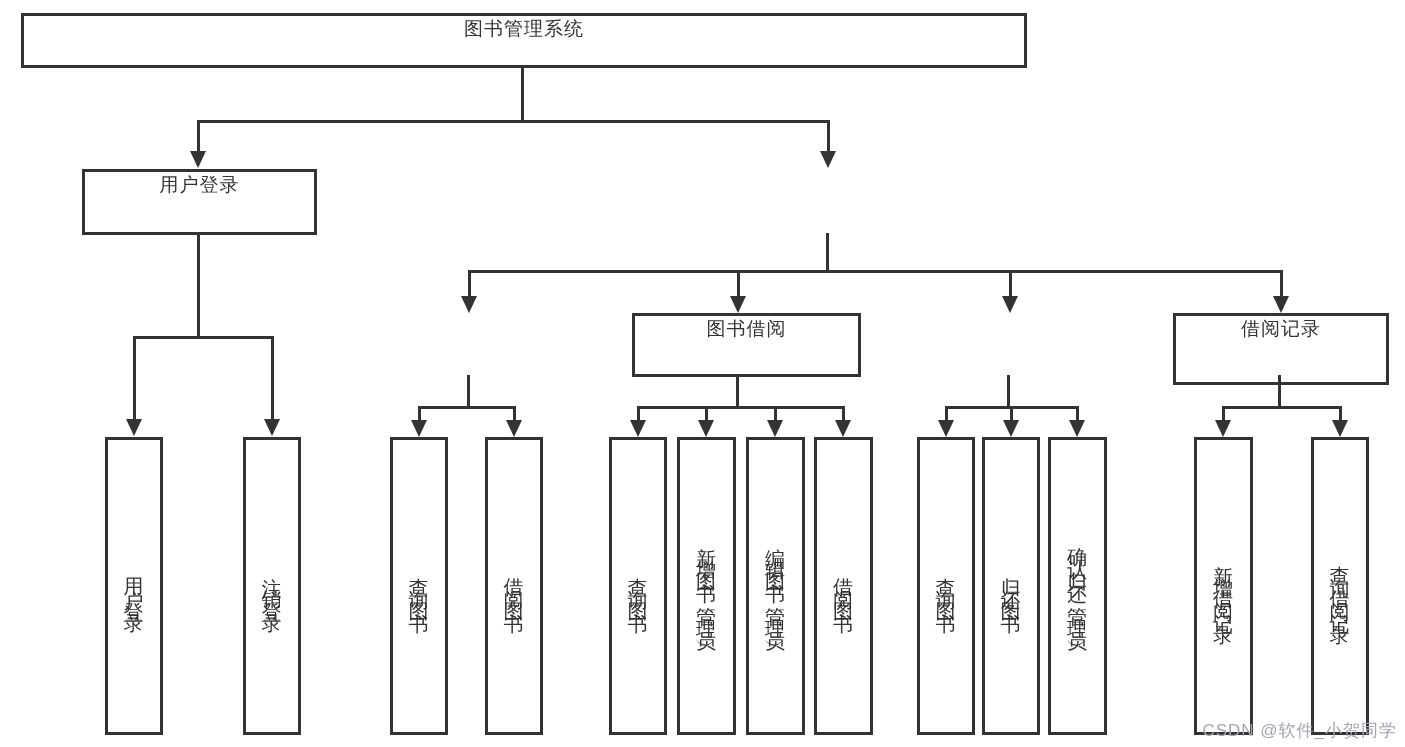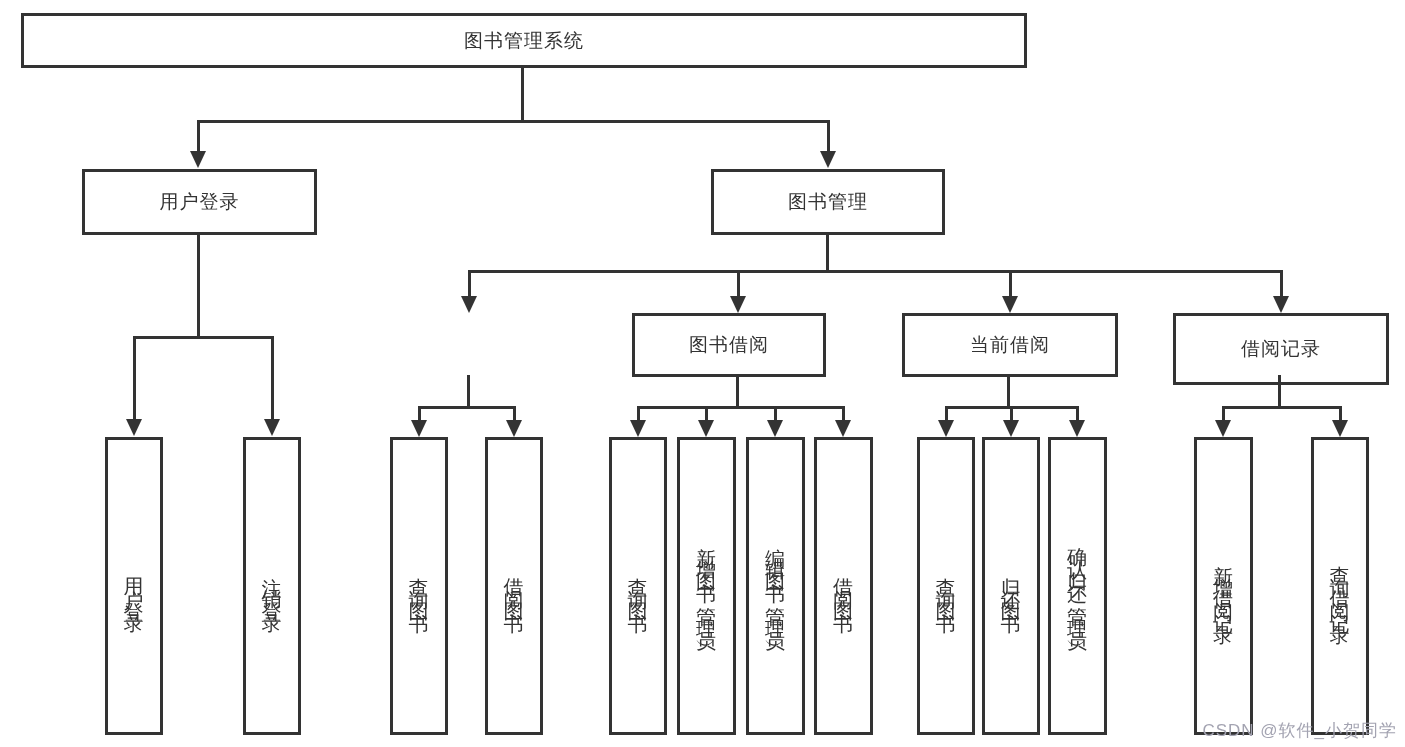--- a/index.html
+++ b/index.html
@@ -10,21 +10,21 @@
   }
   *{margin:0;padding:0;box-sizing:border-box;}
   html,body{background:var(--bg);}
   body{font-family:"Liberation Sans","DejaVu Sans",sans-serif;color:var(--text);}
   .canvas{
     position:relative;width:1405px;height:747px;background:var(--bg);overflow:hidden;
   }
   
   .box{
     position:absolute;border:3px solid var(--line);background:var(--bg);
-    display:flex;align-items:center;justify-content:center;
+    display:flex;align-items:flex-start;justify-content:center;
   }
   .box .lbl{
     font-size:19px;letter-spacing:1px;color:var(--text);white-space:nowrap;
   }
   
   .leaf{
     position:absolute;top:437px;height:298px;width:58px;
     border:3px solid var(--line);background:var(--bg);
     display:flex;align-items:center;justify-content:center;
   }
@@ -60,41 +60,35 @@
   </div>
 
   <div class="stem" style="left:521px;top:66px;height:56px"></div>
   <div class="bar" style="left:197px;top:120px;width:633px"></div>
   <div class="drop" style="left:190px;top:120px;height:48px"></div>
   <div class="drop" style="left:820px;top:120px;height:48px"></div>
 
   <div class="box" style="left:82px;top:169px;width:235px;height:66px">
     <span class="lbl">用户登录</span>
   </div>
-  <div class="box" style="left:711px;top:169px;width:234px;height:66px">
-    <span class="lbl">图书管理</span>
-  </div>
 
   <div class="stem" style="left:197px;top:233px;height:105px"></div>
   <div class="bar" style="left:133px;top:336px;width:141px"></div>
   <div class="drop" style="left:126px;top:336px;height:100px"></div>
   <div class="drop" style="left:264px;top:336px;height:100px"></div>
 
   <div class="stem" style="left:826px;top:233px;height:39px"></div>
   <div class="bar" style="left:468px;top:270px;width:814px"></div>
   <div class="drop" style="left:461px;top:270px;height:43px"></div>
   <div class="drop" style="left:730px;top:270px;height:43px"></div>
   <div class="drop" style="left:1002px;top:270px;height:43px"></div>
   <div class="drop" style="left:1273px;top:270px;height:43px"></div>
 
-  <div class="box" style="left:632px;top:313px;width:194px;height:64px">
+  <div class="box" style="left:632px;top:313px;width:229px;height:64px">
     <span class="lbl">图书借阅</span>
-  </div>
-  <div class="box" style="left:902px;top:313px;width:216px;height:64px">
-    <span class="lbl">当前借阅</span>
   </div>
   <div class="box" style="left:1173px;top:313px;width:216px;height:72px">
     <span class="lbl">借阅记录</span>
   </div>
 
   <div class="stem" style="left:467px;top:375px;height:33px"></div>
   <div class="bar" style="left:418px;top:406px;width:97px"></div>
   <div class="drop" style="left:411px;top:406px;height:31px"></div>
   <div class="drop" style="left:506px;top:406px;height:31px"></div>
 

